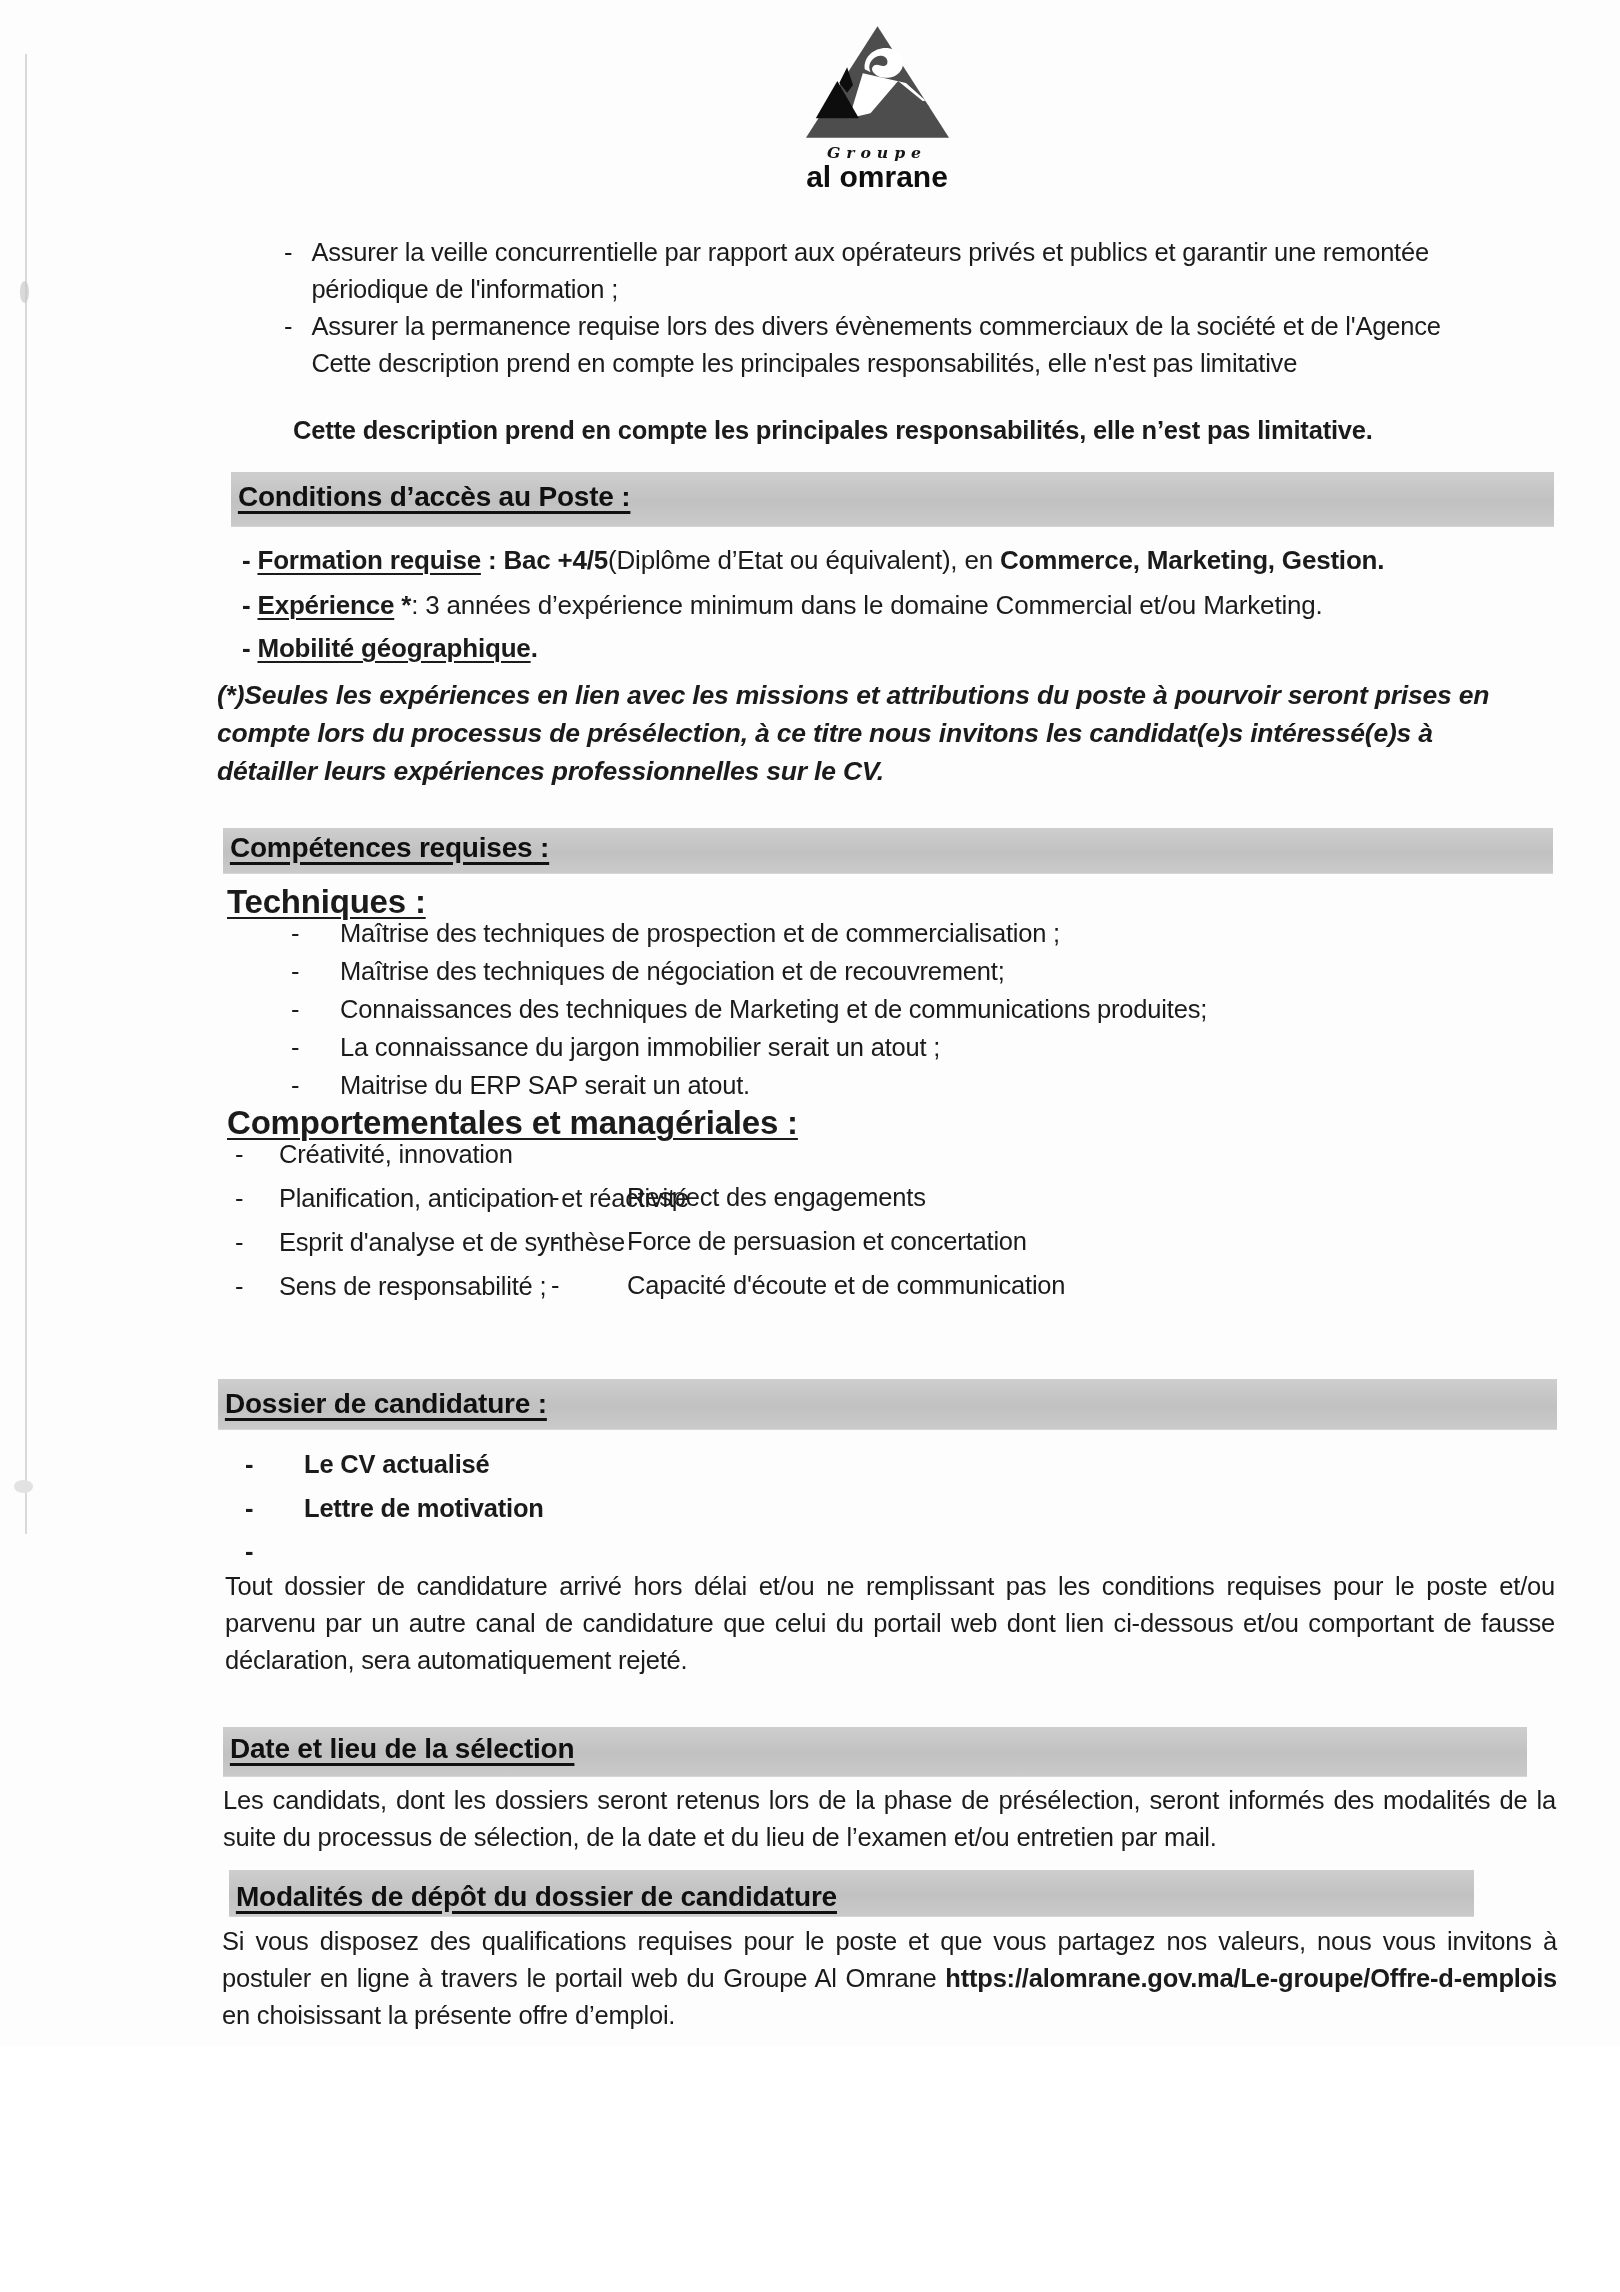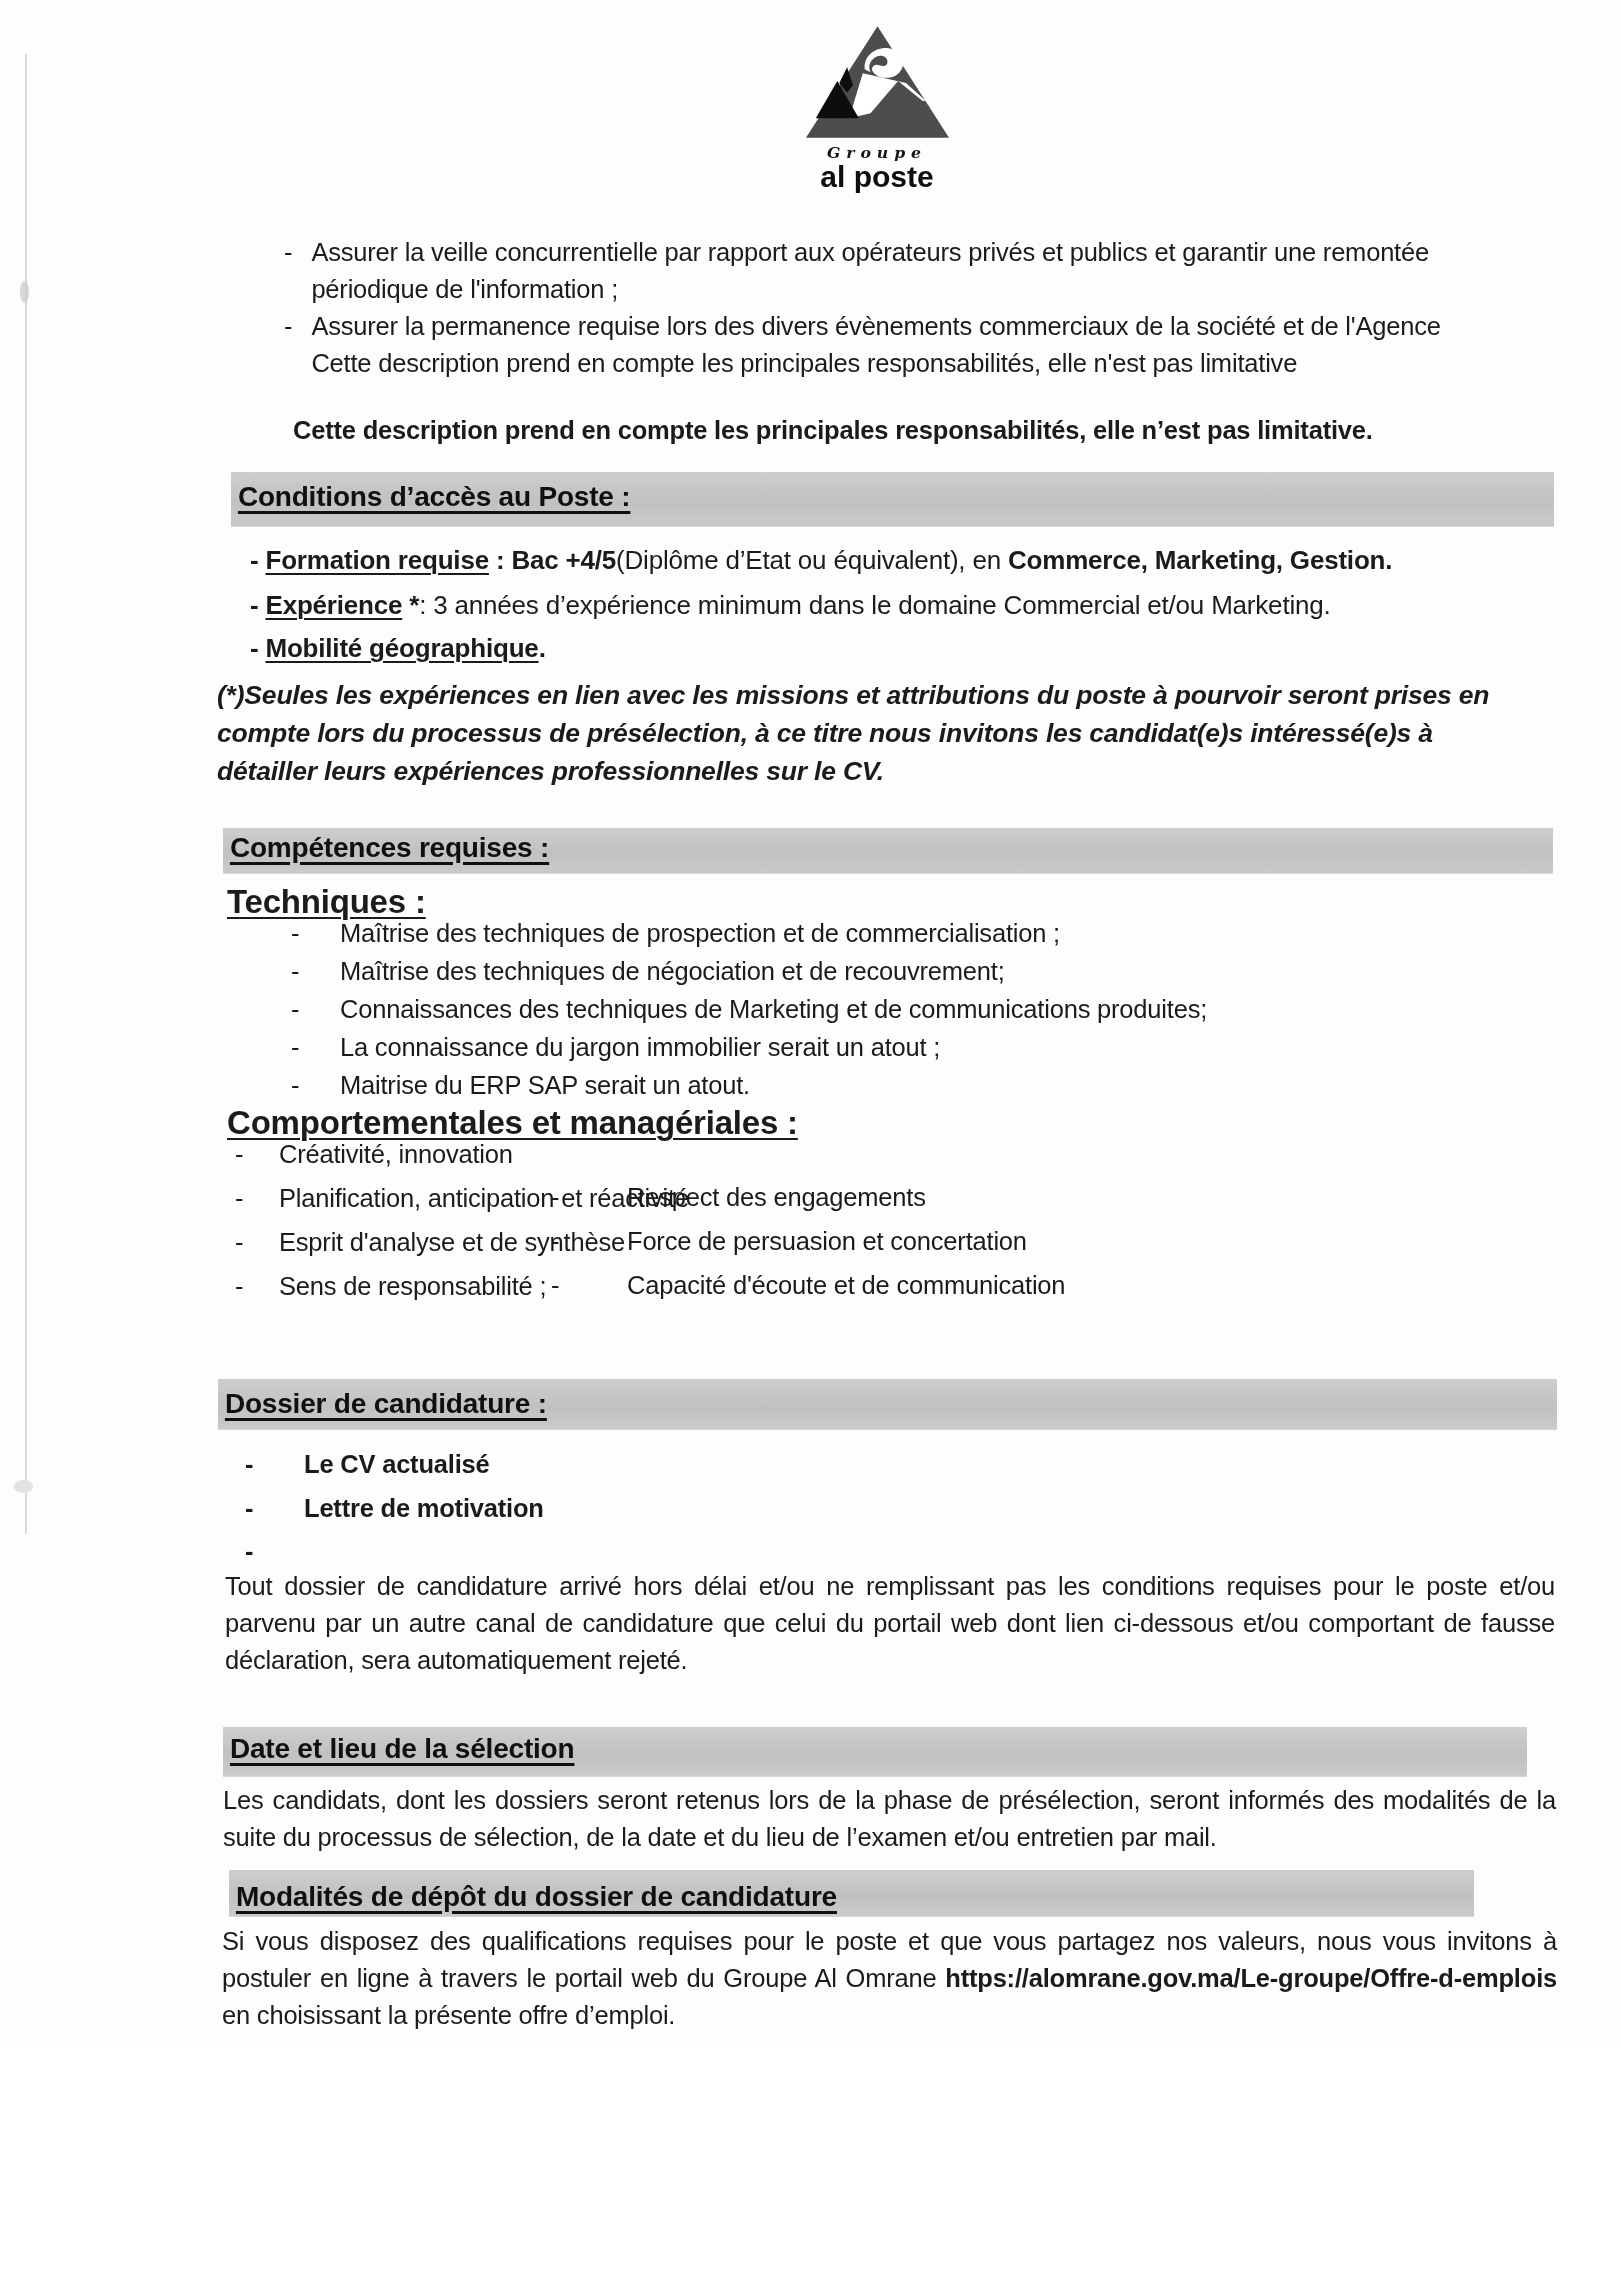--- a/index.html
+++ b/index.html
@@ -25,21 +25,21 @@
   .just{text-align:justify;}
 
   
   .li{position:relative;}
   .dash{position:absolute;left:0;top:0;}
 
   .intro-list{position:absolute;left:284px;top:234px;width:1218px;font-size:25.5px;line-height:37px;}
   .intro-list .li{padding-left:27.4px;}
   .intro-note{position:absolute;left:293px;top:416px;font-size:25.5px;}
 
-  .cond-line{position:absolute;left:242px;font-size:26px;white-space:nowrap;margin-left:8px;}
+  .cond-line{position:absolute;left:242px;font-size:26px;white-space:nowrap;}
   .cond-note{position:absolute;left:217px;width:1284px;font-weight:bold;font-style:italic;font-size:26.5px;line-height:38px;}
 
   .sub-label{position:absolute;font-size:33px;font-weight:bold;text-decoration:underline;text-decoration-thickness:2px;text-underline-offset:3.9px;white-space:nowrap;}
 
   .tech-list{position:absolute;left:291px;top:919px;width:1215px;font-size:25.5px;}
   .tech-list .li{padding-left:49px;height:38px;}
 
   .comp-col{position:absolute;font-size:25.5px;}
   .comp-col .li{height:44px;}
   .comp-left{left:235px;top:1140px;width:549px;}
@@ -71,21 +71,21 @@
   <div class="logo">
     <svg width="147" height="116" viewBox="0 0 150 118">
       <polygon points="75,2 148,116 2,116" fill="#4d4d4d"></polygon>
       <path d="M62,46 C60,30 78,20 92,26 C104,31 104,46 94,52 C86,57 74,55 70,48 C68,44 72,40 77,42 C82,44 86,42 85,37 C84,31 74,30 69,37 C66,41 66,45 68,49 Z" fill="#ffffff"></path>
       <path d="M60,50 L104,60 L124,78 L46,96 Z" fill="#ffffff"></path>
       <path d="M96,58 L128,84 L60,100 Z" fill="#4d4d4d"></path>
       <path d="M34,58 L56,96 L12,96 Z" fill="#0d0d0d"></path>
       <path d="M36,60 L44,44 L50,62 L44,70 Z" fill="#0d0d0d"></path>
     </svg>
     <div class="logo-group">Groupe</div>
-    <div class="logo-brand">al poste</div>
+    <div class="logo-brand">al omrane</div>
   </div>
 
   <div class="intro-list">
     <div class="li">
       <span class="dash">-</span>
       <span>Assurer la veille concurrentielle par rapport aux opérateurs privés et publics et garantir une remontée périodique de l'information ;</span>
     </div>
     <div class="li">
       <span class="dash">-</span>
       <span>Assurer la permanence requise lors des divers évènements commerciaux de la société et de l'Agence Cette description prend en compte les principales responsabilités, elle n'est pas limitative</span>

